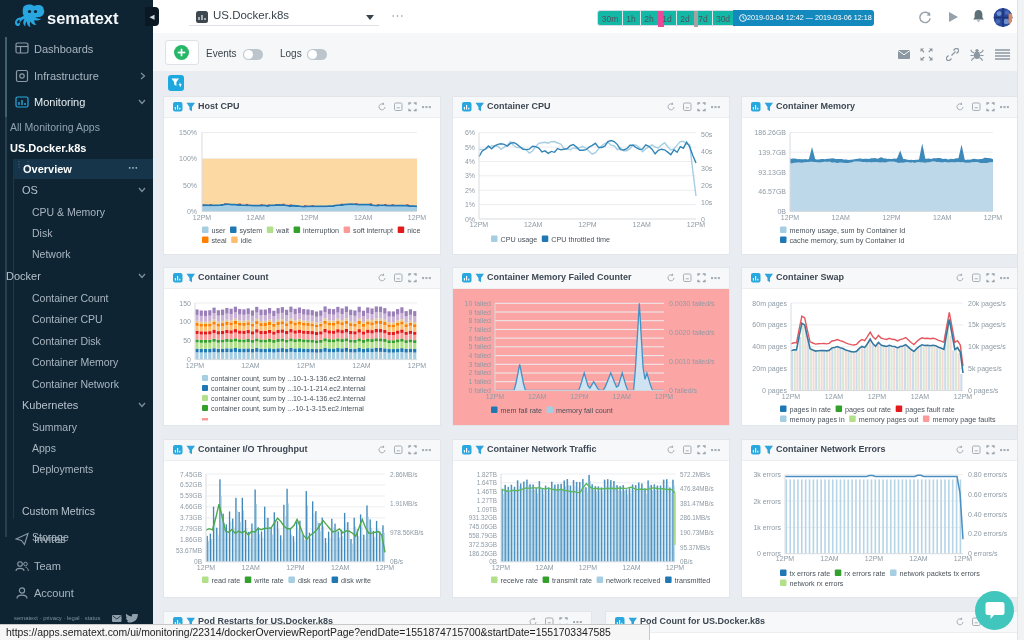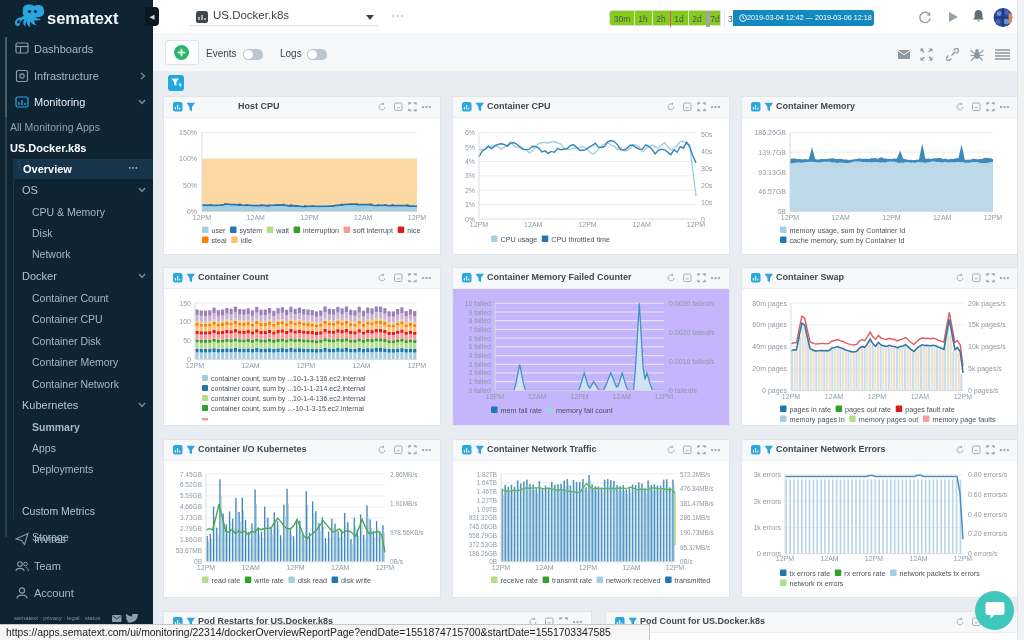--- a/index.html
+++ b/index.html
@@ -14,24 +14,24 @@
       <line x1="6" y1="9" x2="6" y2="4"></line>
       <line x1="9" y1="9" x2="9" y2="7"></line>
     </g>
   </svg>
 <div style="position:absolute;left:213px;top:9px;font-size:11.5px;color:#39434c;">US.Docker.k8s</div>
 <svg style="position:absolute;left:366px;top:15px" width="8" height="5" viewBox="0 0 8 5">
     <path d="M0 0 L8 0 L4 5 Z" fill="#39434c"></path>
   </svg>
 <div style="position:absolute;left:189px;top:25px;width:190px;height:1px;background:#dfe3e7;"></div>
 <div style="position:absolute;left:391px;top:8px;font-size:13px;color:#9aa4ad;letter-spacing:1px;">⋯</div>
-<div style="position:absolute;left:597px;top:10px;width:112px;height:16px;background:#84cc16;border:1px solid #d9dde2;border-radius:3px 0 0 3px;box-sizing:border-box;margin-left:12px;">
+<div style="position:absolute;left:597px;top:10px;width:144px;height:16px;background:#14b8a6;border:1px solid #d9dde2;border-radius:3px 0 0 3px;box-sizing:border-box;">
     <div style="position:absolute;left:0px;top:0;width:24px;height:16px;border-right:1px solid #e3e7ea;text-align:center;line-height:16px;font-size:8.5px;color:#4a545d;">30m</div>
     <div style="position:absolute;left:24px;top:0;width:18px;height:16px;border-right:1px solid #e3e7ea;text-align:center;line-height:16px;font-size:8.5px;color:#4a545d;">1h</div>
-    <div style="position:absolute;left:42px;top:0;width:18px;height:16px;border-right:1px solid #ec4899;text-align:center;line-height:16px;font-size:8.5px;color:#4a545d;">2h</div>
+    <div style="position:absolute;left:42px;top:0;width:18px;height:16px;border-right:6px solid #ec4899;text-align:center;line-height:16px;font-size:8.5px;color:#4a545d;">2h</div>
     <div style="position:absolute;left:60px;top:0;width:18px;height:16px;border-right:1px solid #e3e7ea;text-align:center;line-height:16px;font-size:8.5px;color:#4a545d;">1d</div>
     <div style="position:absolute;left:78px;top:0;width:18px;height:16px;border-right:4px solid #a3a3a3;text-align:center;line-height:16px;font-size:8.5px;color:#4a545d;">2d</div>
     <div style="position:absolute;left:96px;top:0;width:18px;height:16px;border-right:1px solid #e3e7ea;text-align:center;line-height:16px;font-size:8.5px;color:#4a545d;">7d</div>
     <div style="position:absolute;left:114px;top:0;width:22px;height:16px;border-right:1px solid #e3e7ea;text-align:center;line-height:16px;font-size:8.5px;color:#4a545d;">30d</div>
   </div>
 <div style="position:absolute;left:733px;top:10px;width:141px;height:16px;background:#1489bd;border-radius:0 3px 3px 0;color:#fff;font-size:7.2px;line-height:16px;white-space:nowrap;"><svg style="position:absolute;left:6px;top:4px" width="8" height="8" viewBox="0 0 8 8">
       <circle cx="4" cy="4" r="3.4" stroke="#fff" fill="none" stroke-width="0.9"></circle>
       <path d="M4 2 L4 4 L5.5 5" stroke="#fff" fill="none" stroke-width="0.9"></path>
     </svg><span style="margin-left:14px;">2019-03-04 12:42 — 2019-03-06 12:18</span></div>
 <svg style="position:absolute;left:918px;top:10px" width="14" height="14" viewBox="0 0 14 14">
@@ -125,21 +125,21 @@
   <div style="position:absolute;left:0;top:0;right:0;height:20px;background:#f7f8fa;border-bottom:1px solid #eceef1;">
     <svg width="26" height="14" viewBox="0 0 26 14" style="position:absolute;left:9px;top:3px">
       <rect x="0" y="2" width="9.5" height="9.5" rx="2" fill="#29a8df"></rect>
       <g stroke="#fff" stroke-width="1.1">
           <line x1="2.4" y1="9.5" x2="2.4" y2="7"></line>
           <line x1="4.6" y1="9.5" x2="4.6" y2="5"></line>
           <line x1="6.8" y1="9.5" x2="6.8" y2="7.8"></line>
         </g>
       <path d="M13.5 2.8 L22 2.8 L19 7 L19 11.2 L16.5 9.8 L16.5 7 Z" fill="#2da4db"></path>
     </svg>
-    <div style="position:absolute;left:34px;top:3.5px;font-size:9px;font-weight:bold;color:#3d4852;margin-left:40px;">Host CPU</div>
+    <div style="position:absolute;left:34px;top:3.5px;font-size:9px;font-weight:bold;color:#3d4852;">Host CPU</div>
     <svg width="56" height="14" style="position:absolute;right:9px;top:3px" viewBox="0 0 56 14">
       <g stroke="#a6aeb6" fill="none" stroke-width="1">
        <path d="M8.8 4.4 A3 3 0 1 0 10 7"></path>
        <path d="M8.9 2.2 L9.2 4.7 L6.7 4.5" fill="#a6aeb6" stroke="none"></path>
        <rect x="19.5" y="3" width="7.5" height="7.5" rx="1.2"></rect>
        <line x1="21.7" y1="7.8" x2="24.8" y2="7.8"></line>
       </g>
       <g stroke="#99a4ad" fill="none" stroke-width="1.4">
        <path d="M34 4.8 L34 3 L36.2 3 M38.8 3 L41 3 L41 4.8 M41 8.7 L41 10.5 L38.8 10.5 M36.2 10.5 L34 10.5 L34 8.7"></path>
       </g>
@@ -943,21 +943,21 @@
       <text x="47" y="113" font-size="7" fill="#49525a" text-anchor="start" font-weight="normal" font-family="Liberation Sans, sans-serif">container count, sum by ...10-1-3-136.ec2.internal</text>
       <rect x="38.0" y="117" width="6" height="6" rx="1" fill="#1f78b4"></rect>
       <text x="47" y="123" font-size="7" fill="#49525a" text-anchor="start" font-weight="normal" font-family="Liberation Sans, sans-serif">container count, sum by ...10-1-1-214.ec2.internal</text>
       <rect x="38.0" y="127" width="6" height="6" rx="1" fill="#b2df8a"></rect>
       <text x="47" y="133" font-size="7" fill="#49525a" text-anchor="start" font-weight="normal" font-family="Liberation Sans, sans-serif">container count, sum by ...10-1-4-136.ec2.internal</text>
       <rect x="38.0" y="137" width="6" height="6" rx="1" fill="#33a02c"></rect>
       <text x="47" y="143" font-size="7" fill="#49525a" text-anchor="start" font-weight="normal" font-family="Liberation Sans, sans-serif">container count, sum by ...-10-1-3-15.ec2.internal</text>
       <rect x="38" y="150" width="6" height="2.5" fill="#fb9a99"></rect>
     </svg>
 </div>
-<div style="position:absolute;left:452px;top:267px;width:278px;height:159px;background:#c4b5fd;border:1px solid #e2e6ea;box-sizing:border-box;">
+<div style="position:absolute;left:452px;top:267px;width:278px;height:159px;background:#fca5a5;border:1px solid #e2e6ea;box-sizing:border-box;">
   <div style="position:absolute;left:0;top:0;right:0;height:20px;background:#f7f8fa;border-bottom:1px solid #eceef1;">
     <svg width="26" height="14" viewBox="0 0 26 14" style="position:absolute;left:9px;top:3px">
       <rect x="0" y="2" width="9.5" height="9.5" rx="2" fill="#29a8df"></rect>
       <g stroke="#fff" stroke-width="1.1">
           <line x1="2.4" y1="9.5" x2="2.4" y2="7"></line>
           <line x1="4.6" y1="9.5" x2="4.6" y2="5"></line>
           <line x1="6.8" y1="9.5" x2="6.8" y2="7.8"></line>
         </g>
       <path d="M13.5 2.8 L22 2.8 L19 7 L19 11.2 L16.5 9.8 L16.5 7 Z" fill="#2da4db"></path>
     </svg>
@@ -1155,21 +1155,21 @@
   <div style="position:absolute;left:0;top:0;right:0;height:20px;background:#f7f8fa;border-bottom:1px solid #eceef1;">
     <svg width="26" height="14" viewBox="0 0 26 14" style="position:absolute;left:9px;top:3px">
       <rect x="0" y="2" width="9.5" height="9.5" rx="2" fill="#29a8df"></rect>
       <g stroke="#fff" stroke-width="1.1">
           <line x1="2.4" y1="9.5" x2="2.4" y2="7"></line>
           <line x1="4.6" y1="9.5" x2="4.6" y2="5"></line>
           <line x1="6.8" y1="9.5" x2="6.8" y2="7.8"></line>
         </g>
       <path d="M13.5 2.8 L22 2.8 L19 7 L19 11.2 L16.5 9.8 L16.5 7 Z" fill="#2da4db"></path>
     </svg>
-    <div style="position:absolute;left:34px;top:3.5px;font-size:9px;font-weight:bold;color:#3d4852;">Container I/O Kubernetes</div>
+    <div style="position:absolute;left:34px;top:3.5px;font-size:9px;font-weight:bold;color:#3d4852;">Container I/O Throughput</div>
     <svg width="56" height="14" style="position:absolute;right:9px;top:3px" viewBox="0 0 56 14">
       <g stroke="#a6aeb6" fill="none" stroke-width="1">
        <path d="M8.8 4.4 A3 3 0 1 0 10 7"></path>
        <path d="M8.9 2.2 L9.2 4.7 L6.7 4.5" fill="#a6aeb6" stroke="none"></path>
        <rect x="19.5" y="3" width="7.5" height="7.5" rx="1.2"></rect>
        <line x1="21.7" y1="7.8" x2="24.8" y2="7.8"></line>
       </g>
       <g stroke="#99a4ad" fill="none" stroke-width="1.4">
        <path d="M34 4.8 L34 3 L36.2 3 M38.8 3 L41 3 L41 4.8 M41 8.7 L41 10.5 L38.8 10.5 M36.2 10.5 L34 10.5 L34 8.7"></path>
       </g>
@@ -1733,34 +1733,34 @@
     <div style="position:absolute;left:23px;top:163px;font-size:11px;color:#fff;font-weight:bold;white-space:nowrap;">Overview</div>
     <div style="position:absolute;left:128px;top:162px;color:#9fb2bd;font-size:10px;font-weight:bold;">⋯</div>
     <div style="position:absolute;left:13px;top:179px;width:1px;height:340px;background:#1d3850;"></div>
     <div style="position:absolute;left:22px;top:184px;font-size:11px;color:#b6c2cb;font-weight:normal;white-space:nowrap;">OS</div>
     <svg style="position:absolute;left:138px;top:187px" width="8" height="6" viewBox="0 0 8 6">
       <path d="M1 1 L4 4.5 L7 1" stroke="#7d8d99" stroke-width="1.3" fill="none"></path>
     </svg>
     <div style="position:absolute;left:32px;top:206px;font-size:10.5px;color:#a9b6c0;font-weight:normal;white-space:nowrap;">CPU &amp; Memory</div>
     <div style="position:absolute;left:32px;top:227px;font-size:10.5px;color:#a9b6c0;font-weight:normal;white-space:nowrap;">Disk</div>
     <div style="position:absolute;left:32px;top:248px;font-size:10.5px;color:#a9b6c0;font-weight:normal;white-space:nowrap;">Network</div>
-    <div style="position:absolute;left:22px;top:270px;font-size:11px;color:#b6c2cb;font-weight:normal;white-space:nowrap;">Docker</div>
+    <div style="position:absolute;left:6px;top:270px;font-size:11px;color:#b6c2cb;font-weight:normal;white-space:nowrap;">Docker</div>
     <svg style="position:absolute;left:138px;top:273px" width="8" height="6" viewBox="0 0 8 6">
       <path d="M1 1 L4 4.5 L7 1" stroke="#7d8d99" stroke-width="1.3" fill="none"></path>
     </svg>
     <div style="position:absolute;left:32px;top:292px;font-size:10.5px;color:#a9b6c0;font-weight:normal;white-space:nowrap;">Container Count</div>
     <div style="position:absolute;left:32px;top:313px;font-size:10.5px;color:#a9b6c0;font-weight:normal;white-space:nowrap;">Container CPU</div>
     <div style="position:absolute;left:32px;top:335px;font-size:10.5px;color:#a9b6c0;font-weight:normal;white-space:nowrap;">Container Disk</div>
     <div style="position:absolute;left:32px;top:356px;font-size:10.5px;color:#a9b6c0;font-weight:normal;white-space:nowrap;">Container Memory</div>
     <div style="position:absolute;left:32px;top:378px;font-size:10.5px;color:#a9b6c0;font-weight:normal;white-space:nowrap;">Container Network</div>
     <div style="position:absolute;left:22px;top:399px;font-size:11px;color:#b6c2cb;font-weight:normal;white-space:nowrap;">Kubernetes</div>
     <svg style="position:absolute;left:138px;top:402px" width="8" height="6" viewBox="0 0 8 6">
       <path d="M1 1 L4 4.5 L7 1" stroke="#7d8d99" stroke-width="1.3" fill="none"></path>
     </svg>
-    <div style="position:absolute;left:32px;top:421px;font-size:10.5px;color:#a9b6c0;font-weight:bold;white-space:nowrap;">Summary</div>
+    <div style="position:absolute;left:32px;top:421px;font-size:10.5px;color:#a9b6c0;font-weight:normal;white-space:nowrap;">Summary</div>
     <div style="position:absolute;left:32px;top:442px;font-size:10.5px;color:#a9b6c0;font-weight:normal;white-space:nowrap;">Apps</div>
     <div style="position:absolute;left:32px;top:463px;font-size:10.5px;color:#a9b6c0;font-weight:normal;white-space:nowrap;">Deployments</div>
     <div style="position:absolute;left:32px;top:484px;font-size:10.5px;color:#a9b6c0;font-weight:normal;white-space:nowrap;margin-top:47px;">Storage</div>
     <div style="position:absolute;left:22px;top:505px;font-size:10.5px;color:#b6c2cb;font-weight:normal;white-space:nowrap;">Custom Metrics</div>
     <svg style="position:absolute;left:15px;top:532px" width="14" height="14" viewBox="0 0 14 14">
       <path d="M1 7 L13 1.5 L9.5 12.5 L6.5 8.5 Z" stroke="#8b99a5" fill="none" stroke-width="1.1"></path>
     </svg>
     <div style="position:absolute;left:34px;top:533px;font-size:11px;color:#a9b6c0;font-weight:normal;white-space:nowrap;">Invites</div>
     <svg style="position:absolute;left:15px;top:559px" width="14" height="14" viewBox="0 0 14 14">
       <circle cx="5" cy="5" r="2.3" stroke="#8b99a5" fill="none" stroke-width="1.1"></circle>

